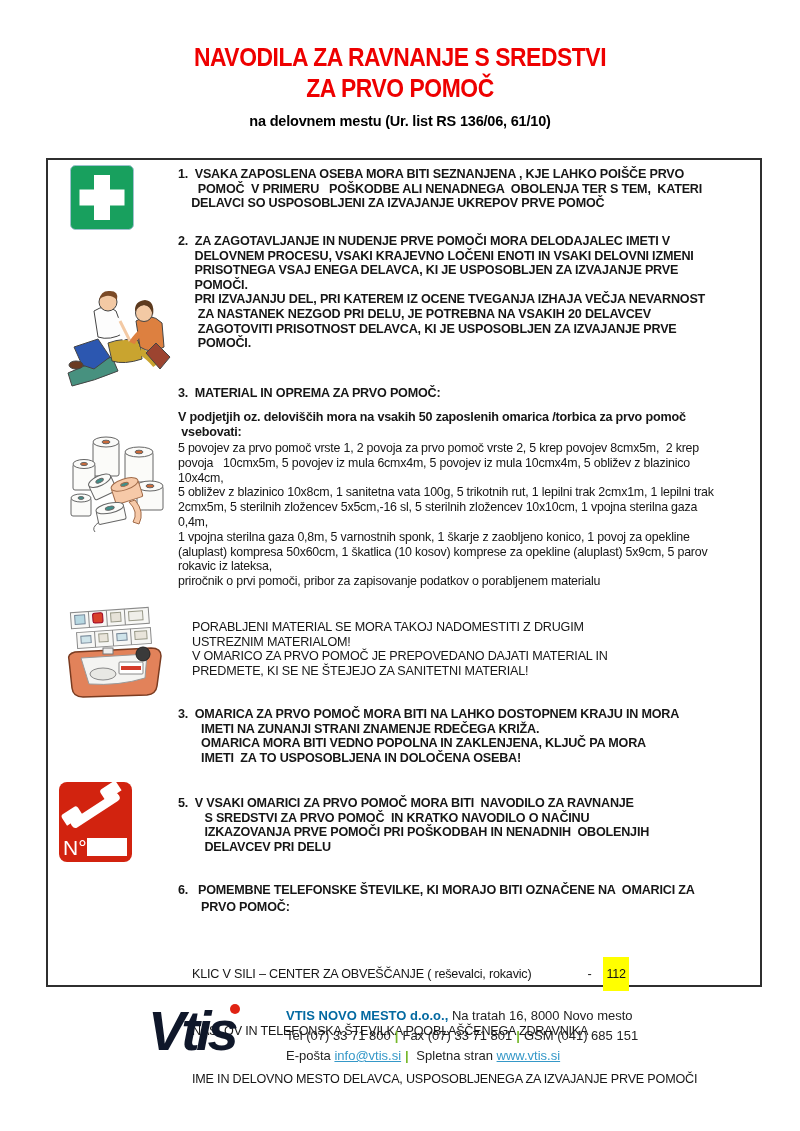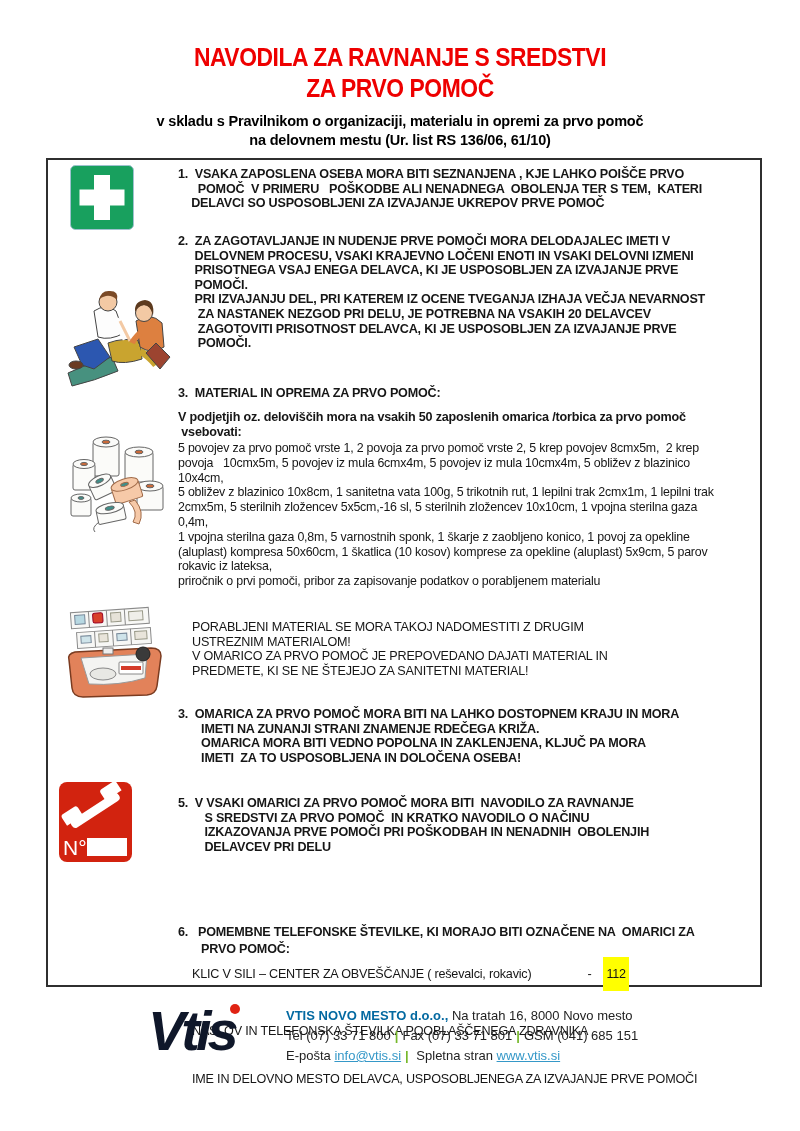--- a/index.html
+++ b/index.html
@@ -36,21 +36,20 @@
 <body>
 
 <div class="page">
 
   <div class="title">
     <div>NAVODILA ZA RAVNANJE S SREDSTVI</div>
     <div>ZA PRVO POMOČ</div>
   </div>
 
   <div class="subtitle">
-    <div>v skladu s Pravilnikom o organizaciji, materialu in opremi za prvo pomoč</div>
     <div>na delovnem mestu (Ur. list RS 136/06, 61/10)</div>
   </div>
 
   <div class="box">
 
     <div class="img" style="left:22px;top:5px;">
       <svg width="64" height="66" viewBox="0 0 64 66">
         <rect x="0.5" y="0.5" width="63" height="64" rx="5" fill="#18a05e" stroke="#9fc2cf"></rect>
         <rect x="24" y="10" width="16" height="45" fill="#fff"></rect>
         <rect x="9.5" y="24.5" width="45" height="16" fill="#fff"></rect>
@@ -195,21 +194,21 @@
 V OMARICO ZA PRVO POMOČ JE PREPOVEDANO DAJATI MATERIAL IN
 PREDMETE, KI SE NE ŠTEJEJO ZA SANITETNI MATERIAL!</div>
     <div class="txt" style="top:547px;">3.  OMARICA ZA PRVO POMOČ MORA BITI NA LAHKO DOSTOPNEM KRAJU IN MORA
        IMETI NA ZUNANJI STRANI ZNAMENJE RDEČEGA KRIŽA.
        OMARICA MORA BITI VEDNO POPOLNA IN ZAKLENJENA, KLJUČ PA MORA
        IMETI  ZA TO USPOSOBLJENA IN DOLOČENA OSEBA!</div>
     <div class="txt" style="top:636px;">5.  V VSAKI OMARICI ZA PRVO POMOČ MORA BITI  NAVODILO ZA RAVNANJE
         S SREDSTVI ZA PRVO POMOČ  IN KRATKO NAVODILO O NAČINU
         IZKAZOVANJA PRVE POMOČI PRI POŠKODBAH IN NENADNIH  OBOLENJIH
         DELAVCEV PRI DELU</div>
-    <div class="txt wide" style="top:764px;">6.   POMEMBNE TELEFONSKE ŠTEVILKE, KI MORAJO BITI OZNAČENE NA  OMARICI ZA
+    <div class="txt wide" style="top:722px;">6.   POMEMBNE TELEFONSKE ŠTEVILKE, KI MORAJO BITI OZNAČENE NA  OMARICI ZA
        PRVO POMOČ:</div>
 
     <div class="txt klic" style="top:765px;">
       <div class="klic-line1">
         <span>KLIC V SILI – CENTER ZA OBVEŠČANJE ( reševalci, rokavic)</span>
         <span class="dash">-</span>
         <span class="hl">112</span>
       </div>
       <div>NASLOV IN TELEFONSKA ŠTEVILKA POOBLAŠČENEGA ZDRAVNIKA</div>
       <div>IME IN DELOVNO MESTO DELAVCA, USPOSOBLJENEGA ZA IZVAJANJE PRVE POMOČI</div>

